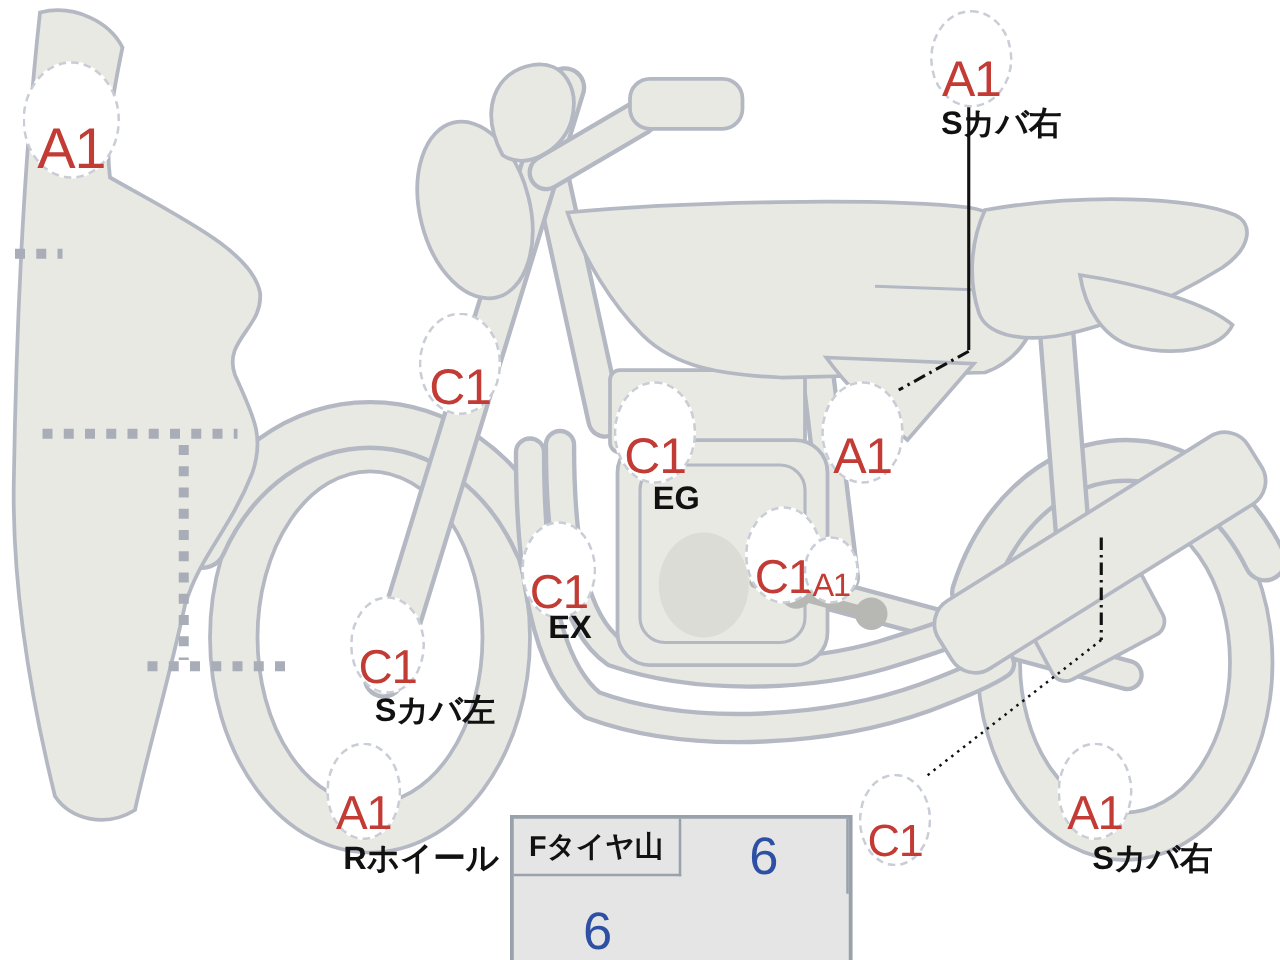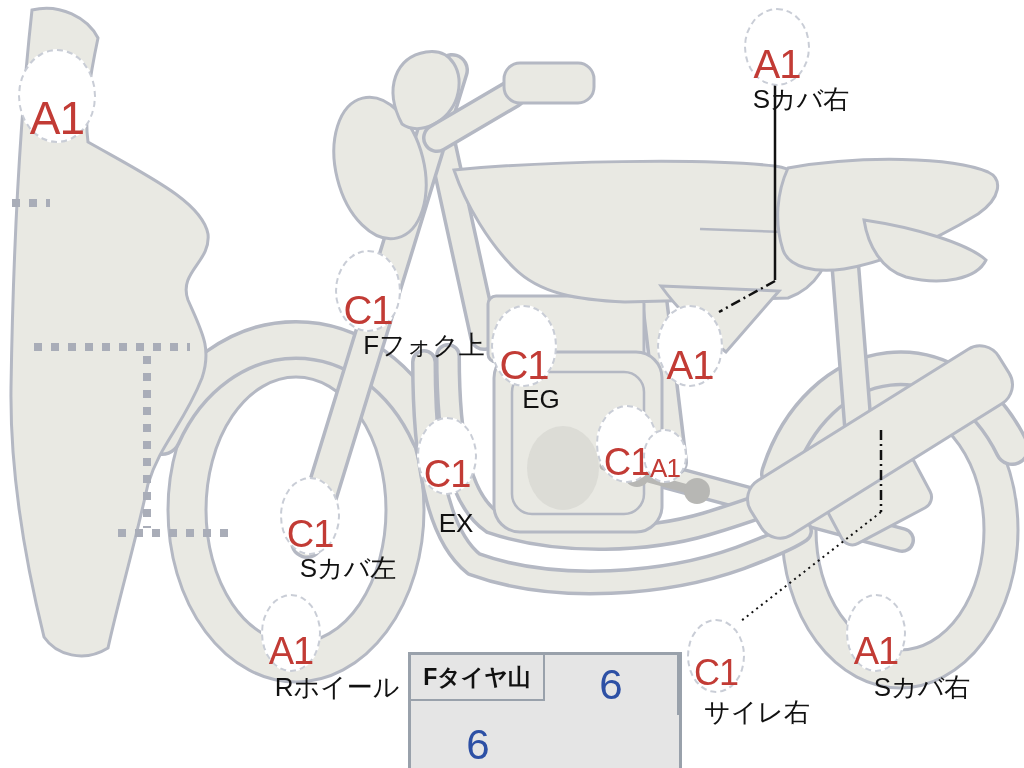--- a/index.html
+++ b/index.html
@@ -16,21 +16,21 @@
   .darkline{fill:none;stroke:var(--dark-part);stroke-width:9;stroke-linecap:round;}
   .hub{fill:var(--engine-hub);}
   .leader-solid{fill:none;stroke:var(--leader);stroke-width:2.5;}
   .leader-dashdot{fill:none;stroke:var(--leader);stroke-width:2.5;stroke-dasharray:10 4 2 4;}
   .leader-dot{fill:none;stroke:var(--leader);stroke-width:2;stroke-dasharray:2 4;}
   .badge{position:absolute;transform:translate(-50%,-50%);background:#fff;
          border:2px dashed var(--badge-border);border-radius:50%;
          display:flex;align-items:flex-end;justify-content:center;
          color:var(--accent-red);line-height:1;letter-spacing:-1px;}
   .plabel{position:absolute;transform:translate(-50%,-50%);color:var(--label-text);
-          font-size:26px;white-space:nowrap;font-weight:400;}
+          font-size:26px;white-space:nowrap;font-weight:700;}
   .tire-table{position:absolute;left:408px;top:652px;width:268px;background:#e5e5e5;
               border:3px solid var(--table-border);display:grid;
               grid-template-columns:1fr 1fr;}
   .tt-cell{display:flex;align-items:center;justify-content:center;}
   .tt-head{height:44px;font-size:23px;font-weight:600;color:#111;
            border-bottom:2px solid var(--table-border);}
   .tt-val{height:60px;font-size:42px;color:var(--value-blue);}
   .tt-left{border-right:2px solid var(--table-border);}
 </style>
 </head>
@@ -145,26 +145,24 @@
       <span>A1</span>
     </div>
   <div class="badge" style="left:716px;top:656px;width:54px;height:70px;font-size:36px">
       <span>C1</span>
     </div>
   <div class="badge" style="left:876px;top:633px;width:56px;height:74px;font-size:38px">
       <span>A1</span>
     </div>
 
   <div class="plabel" style="left:801px;top:99px">Sカバ右</div>
-  <div class="plabel" style="left:424px;top:345px">Fフォク上</div>
   <div class="plabel" style="left:541px;top:399px">EG</div>
-  <div class="plabel" style="left:456px;top:523px">EX</div>
+  <div class="plabel" style="left:456px;top:502px">EX</div>
   <div class="plabel" style="left:348px;top:568px">Sカバ左</div>
   <div class="plabel" style="left:337px;top:687px">Rホイール</div>
-  <div class="plabel" style="left:757px;top:712px">サイレ右</div>
   <div class="plabel" style="left:922px;top:687px">Sカバ右</div>
 
   <div class="tire-table">
     <div class="tt-cell tt-head tt-left">Fタイヤ山</div>
     <div class="tt-cell tt-val tt-left">6</div>
     <div class="tt-cell tt-val">6</div>
   </div>
 
 </div>
 

